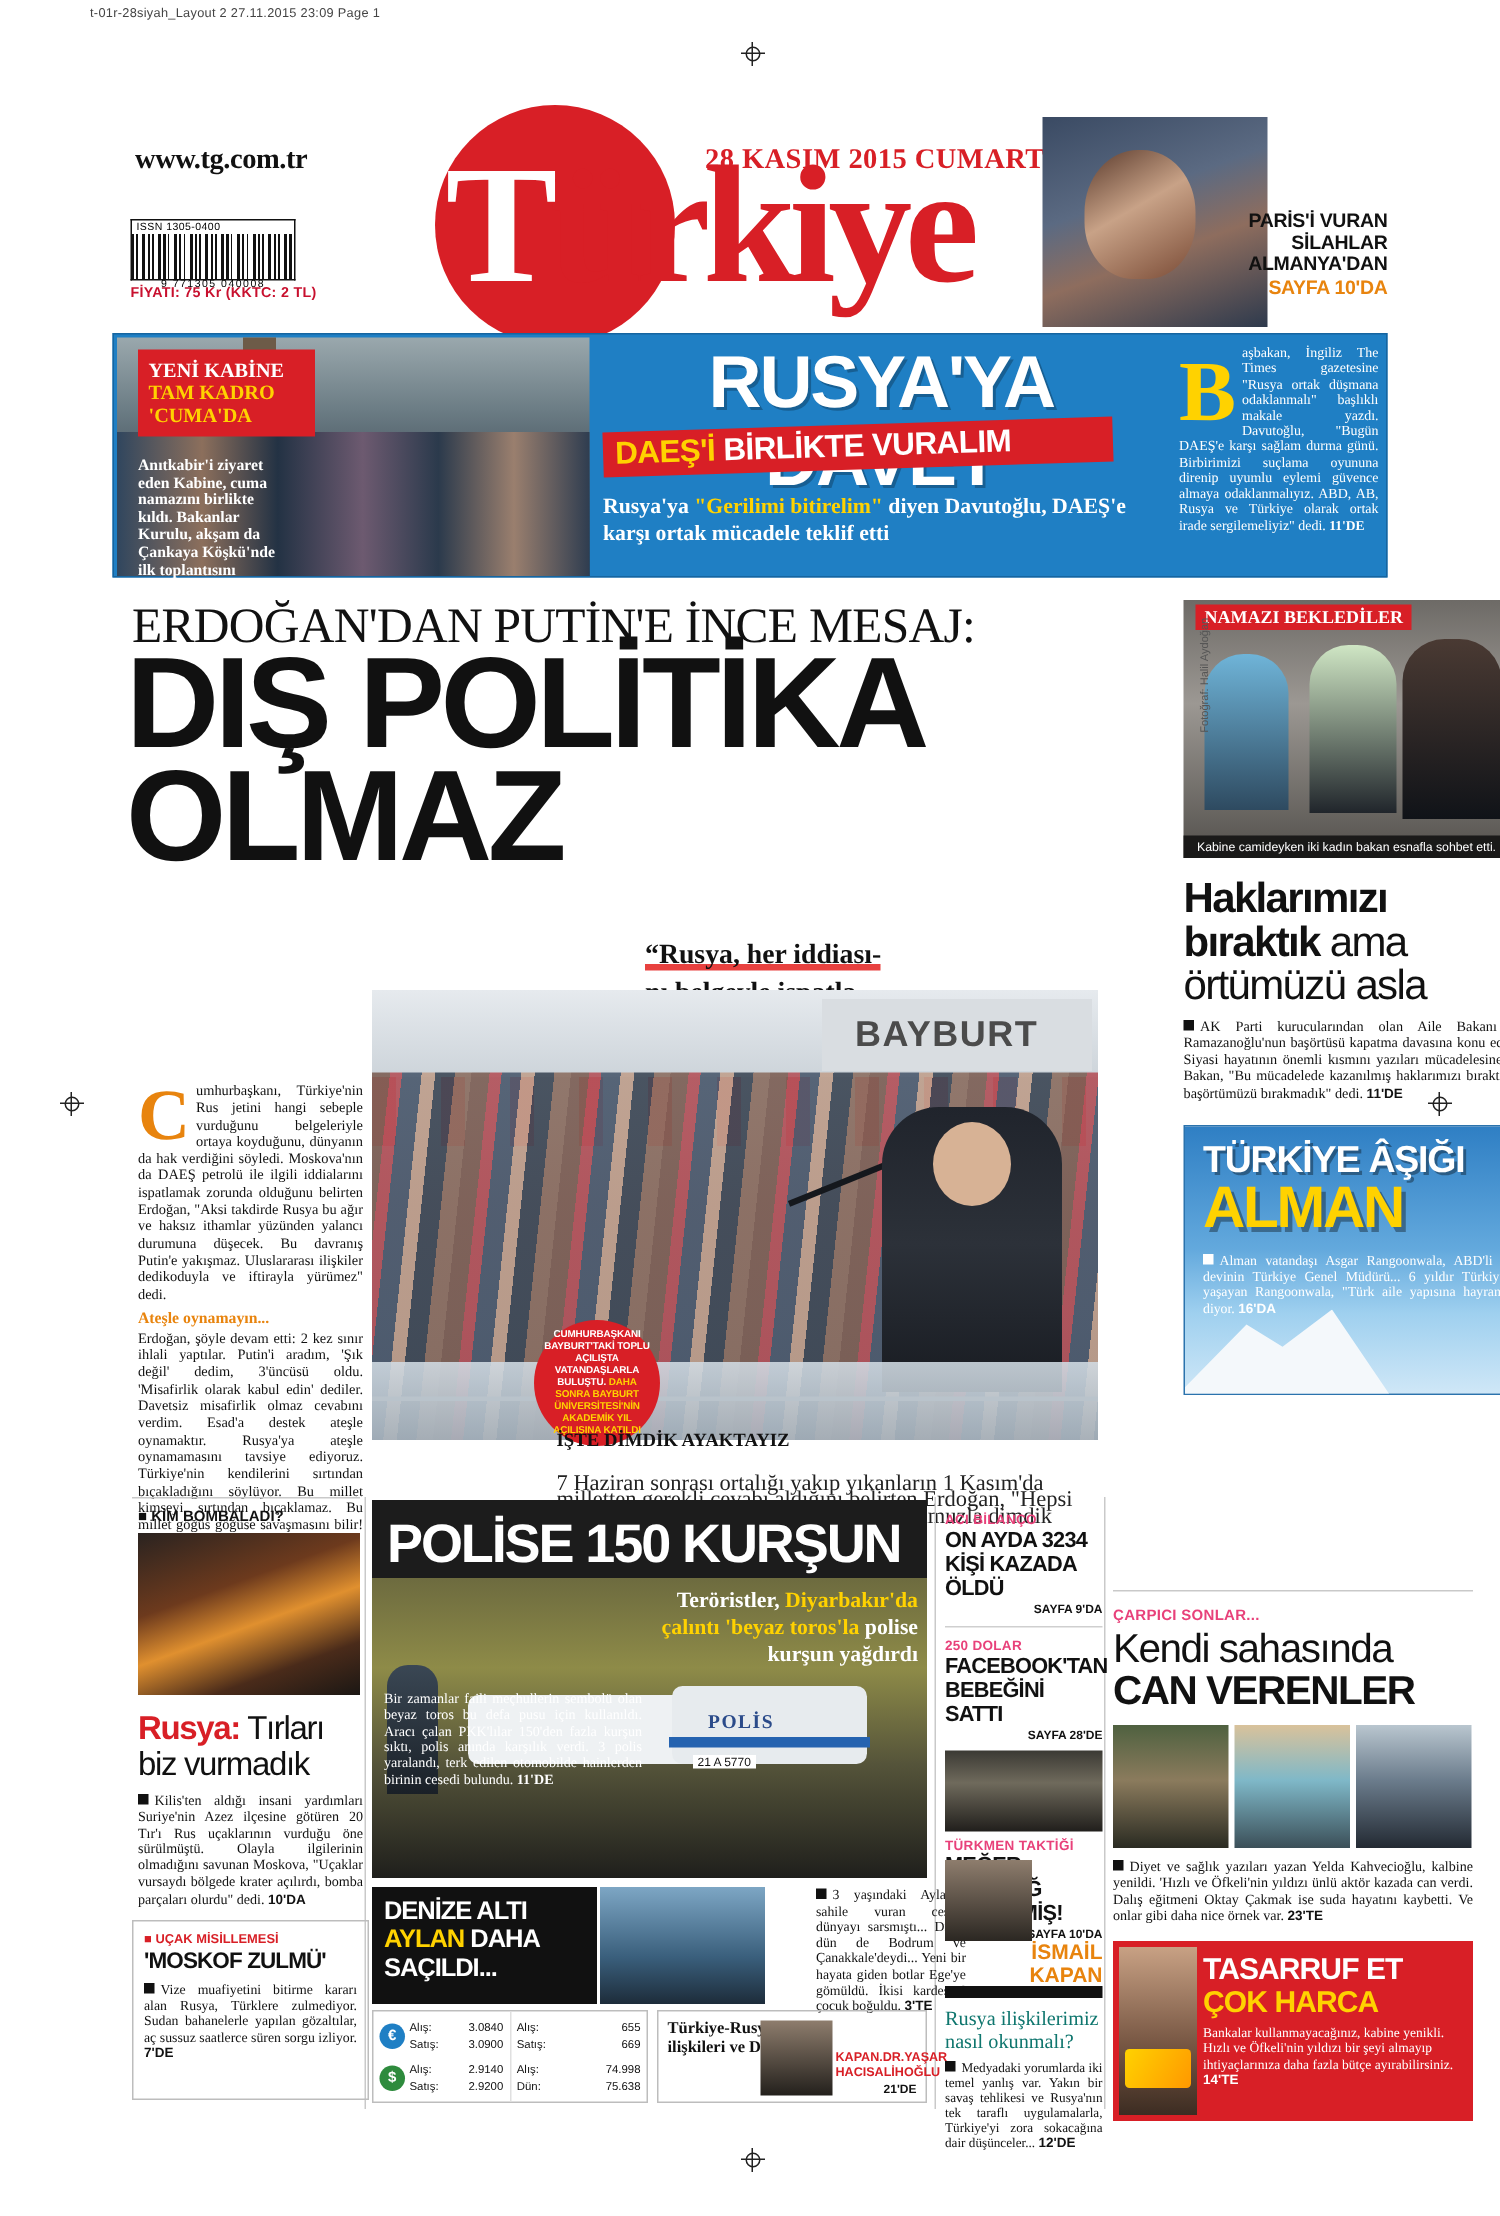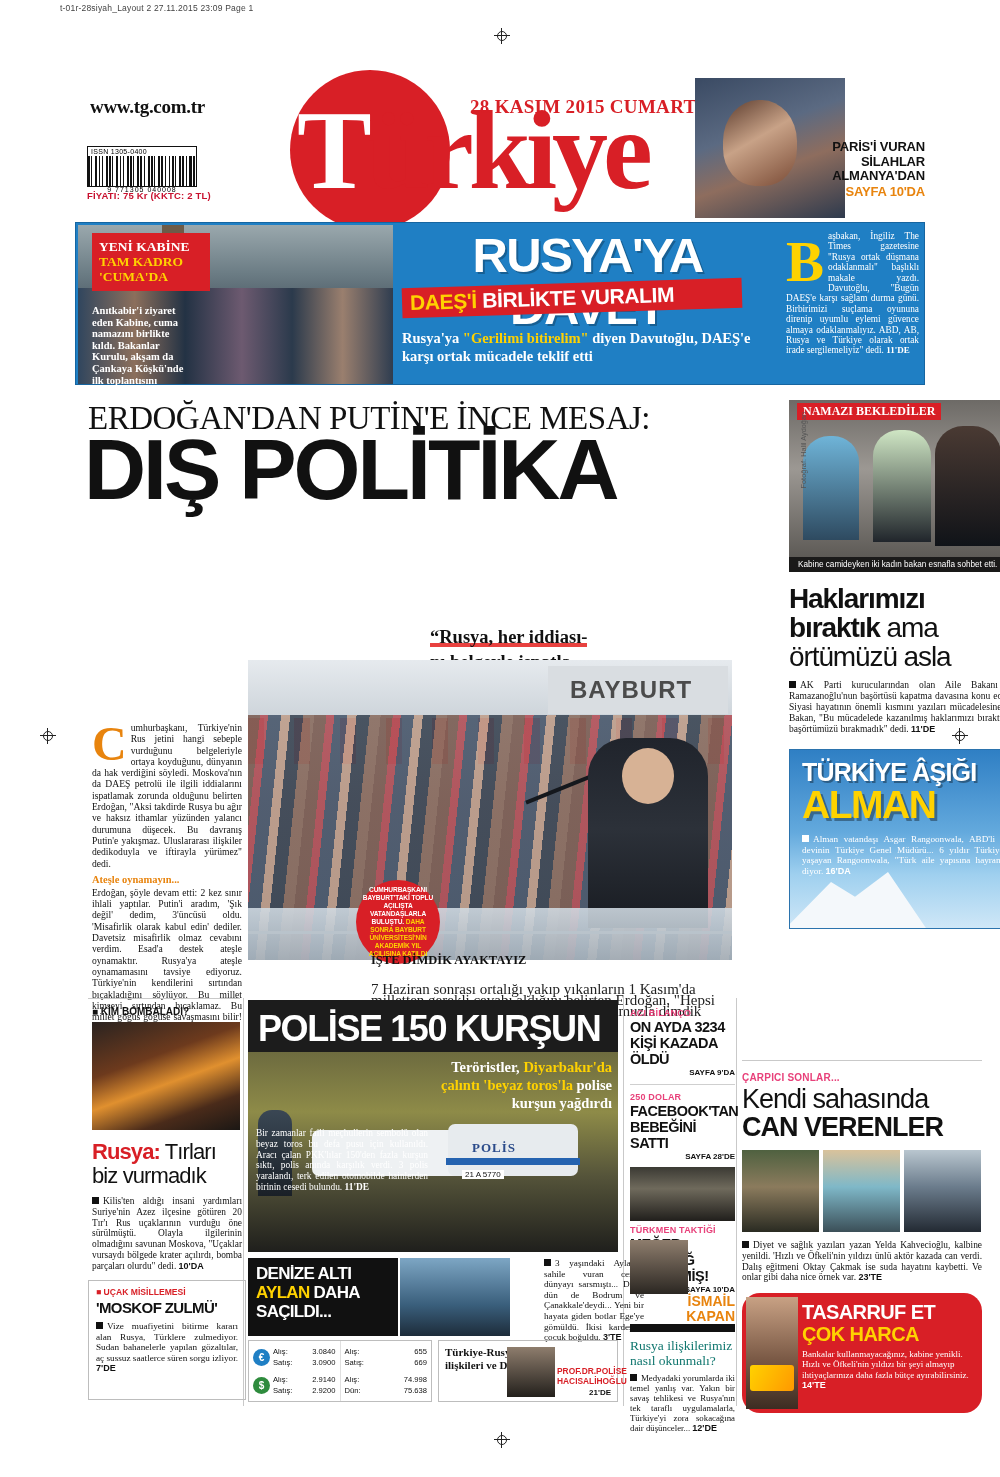--- a/index.html
+++ b/index.html
@@ -279,21 +279,21 @@
      color:#111; line-height:28px; margin-top:2px; }
   .br-h2 { font-family:"Liberation Sans",sans-serif; font-weight:bold; font-size:27px;
      letter-spacing:-1px; color:#111; line-height:29px; }
   .br-faces { display:flex; gap:4px; margin-top:8px; }
   .br-faces div { width:77px; height:82px; }
   .f1 { background:linear-gradient(180deg,#4f6140 0%,#8b7b5d 45%,#2a2b22 100%); }
   .f2 { background:linear-gradient(180deg,#d9c29b 0%,#7fb8c8 45%,#3b4f58 100%); }
   .f3 { background:linear-gradient(180deg,#b9c6cf 0%,#6b7c8c 45%,#232a33 100%); }
   .br-body { margin-top:8px; font-family:"Liberation Serif",serif; font-size:9.4px;
      line-height:10.8px; text-align:justify; color:#111; }
-  .tasarruf { position:relative; margin-top:10px; width:240px; height:120px; background:#d81f26;border-radius:18px; }
+  .tasarruf { position:relative; margin-top:10px; width:240px; height:120px; background:#d81f26; }
   .tas-t1 { position:absolute; left:60px; top:8px; font-family:"Liberation Sans",sans-serif;
      font-weight:bold; font-size:20px; color:#fff; letter-spacing:-.6px; }
   .tas-t2 { position:absolute; left:60px; top:30px; font-family:"Liberation Sans",sans-serif;
      font-weight:bold; font-size:20px; color:#ffd200; letter-spacing:-.6px; }
   .tas-body { position:absolute; left:60px; top:56px; width:176px;
      font-family:"Liberation Serif",serif; font-size:9px; line-height:10.2px; color:#fff; }
   .tas-face { position:absolute; left:4px; top:4px; width:52px; height:112px;
      background:linear-gradient(180deg,#c8a184 0%,#7b5a46 55%,#3c2c22 100%); }
   .tas-card { position:absolute; left:8px; top:72px; width:44px; height:26px;
      background:linear-gradient(120deg,#ffd200,#ff9800); border-radius:3px; }
@@ -391,20 +391,21 @@
 
     <div class="tb-right">
       <span class="dropcapB">B</span>
       <p><span>aşbakan, İngiliz The Times gazetesine "Rusya ortak düşmana odaklanmalı" başlıklı makale yazdı. Davutoğlu, "Bugün DAEŞ'e karşı sağlam durma günü. Birbirimizi suçlama oyununa direnip uyumlu eylemi güvence almaya odaklanmalıyız. ABD, AB, Rusya ve Türkiye olarak ortak irade sergilemeliyiz" dedi.</span> <b class="pg">11'DE</b></p>
     </div>
   </div>
 
   <div class="kicker">ERDOĞAN'DAN PUTİN'E İNCE MESAJ:</div>
   <div class="bighead">
     <div>DIŞ POLİTİKA</div>
+    <div>OLMAZ</div>
   </div>
 
   <div class="quotebox">
     <span>“Rusya, her iddiası-</span><br>
     <span>nı belgeyle ispatla-</span><br>
     <span>mak zorunda...”</span>
   </div>
 
   <div class="mainphoto">
     <div class="mp-sky"></div>
@@ -633,19 +634,19 @@
             </div>
         </div>
       </div>
     </div>
   </div>
 
   <div class="tr-rus-box">
     <div class="tr-rus-t">Türkiye-Rusya ilişkileri ve DAEŞ...</div>
     <div class="tr-rus-ph"></div>
     <div class="tr-rus-nm">
-      <span>PROF.DR.POLİSE</span><br>
+      <span>KAPAN.DR.YAŞAR</span><br>
       <span>HACISALİHOĞLU</span>
     </div>
     <div class="tr-rus-pg">21'DE</div>
   </div>
 
 </div>
 
 </body></html>

